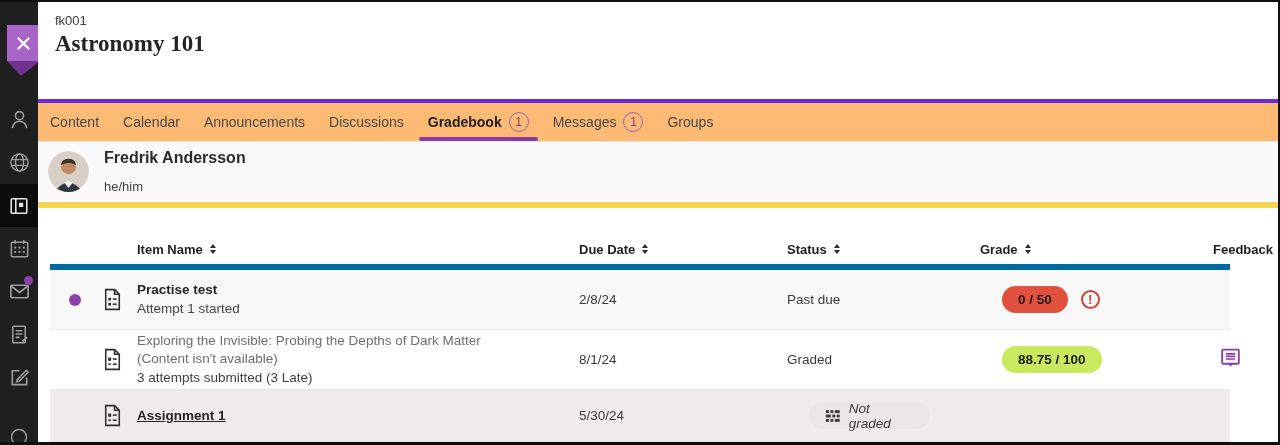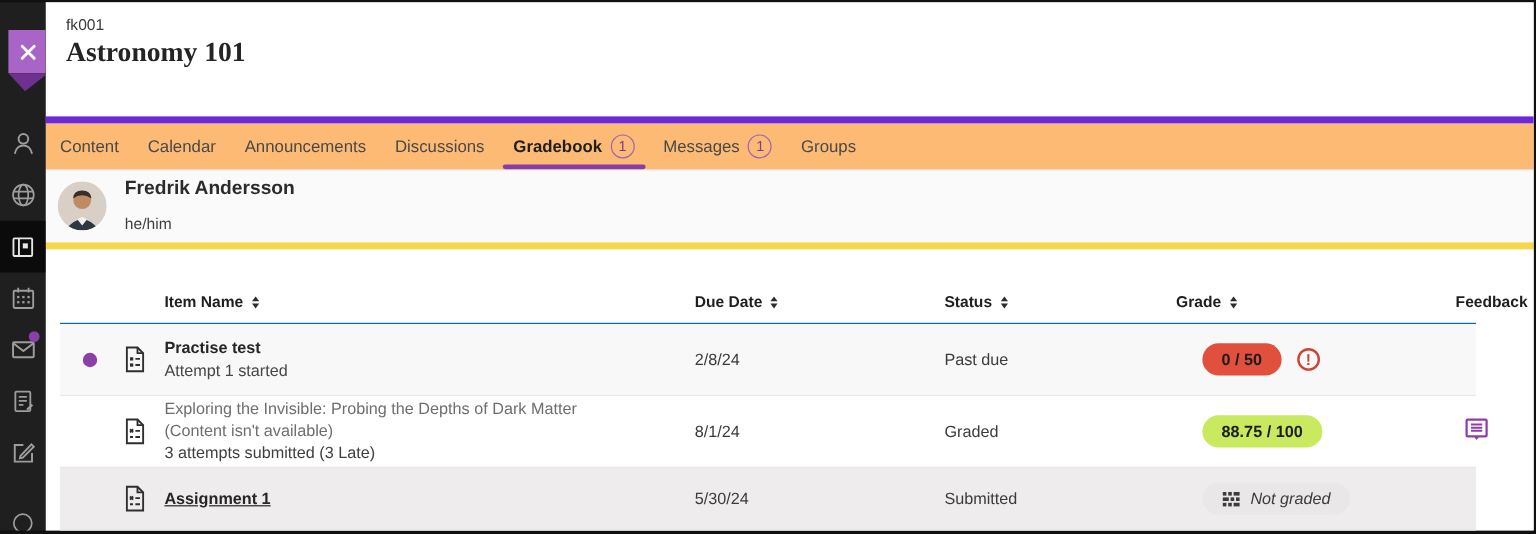--- a/index.html
+++ b/index.html
@@ -16,21 +16,21 @@
   .side-item { height:43px; display:flex; align-items:center; justify-content:center; position:relative; }
   .side-item.active { background:#0b0b0b; }
   .side-item svg { stroke:#9d9d9d; }
   .side-item.active svg { stroke:#e6e6e6; }
   .notif-dot { position:absolute; top:6px; right:5px; width:9px; height:9px; border-radius:50%; background:#8b3fa8; }
   .side-bottom { position:absolute; bottom:-9px; left:9px; }
 
   
   .main { flex:1; background:#ffffff; display:flex; flex-direction:column; min-width:0; }
 
-  .course-header { height:110px; padding:11px 0 0 17px; border-bottom:6px solid #6d28d9; background:#fff; }
+  .course-header { height:110px; padding:11px 0 0 17px; border-bottom:4px solid #6d28d9; background:#fff; }
   .course-code { font-size:13px; color:#3a3a3a; }
   .course-title { font-family:"Liberation Serif", serif; font-size:23px; font-weight:600; color:#242424; margin-top:3px; }
 
   .tabbar { height:43px; display:flex; align-items:stretch; padding-left:0; border-bottom:1px solid #e7e4e4; background:#fdba74; }
   .tab { position:relative; display:flex; align-items:center; padding:0 12px; font-size:14px; color:#484848; cursor:pointer; }
   .tab.active { font-weight:700; color:#1f1f1f; }
   .tab.active::after { content:""; position:absolute; left:3px; right:3px; bottom:0; height:4px; background:#8a3ba5; border-radius:2px; }
   .badge { display:inline-flex; align-items:center; justify-content:center; width:20px; height:20px; margin-left:7px;
            border:1px solid #9c62b5; border-radius:50%; font-size:12px; font-weight:400; color:#7d3a96; }
 
@@ -38,21 +38,21 @@
   .avatar { width:41px; height:41px; border-radius:50%; overflow:hidden; flex:0 0 41px; }
   .user-text { margin-left:15px; }
   .user-name { font-size:16px; font-weight:700; color:#2b2b2b; }
   .user-pronouns { font-size:13px; color:#3f3f3f; margin-top:12px; }
 
   .yellow-bar { height:7px; background:#f6d64b; }
 
   .content { flex:1; background:#fff; padding:26px 0 0 12px; }
   .gtable { width:1180px; }
   .trow { display:grid; grid-template-columns:50px 37px 392px 208px 193px 233px 1fr; align-items:center; }
-  .thead { height:36px; border-bottom:1px solid #0369a1; }
+  .thead { height:36px; border-bottom:6px solid #0369a1; }
   .th { font-size:13px; font-weight:700; color:#1f1f1f; display:flex; align-items:center; cursor:pointer; }
   .pad { padding-left:50px; }
   .sort { display:inline-flex; flex-direction:column; gap:2px; margin-left:7px; }
   .sort::before { content:""; border-left:3.5px solid transparent; border-right:3.5px solid transparent; border-bottom:4.5px solid #2c2c2c; }
   .sort::after  { content:""; border-left:3.5px solid transparent; border-right:3.5px solid transparent; border-top:4.5px solid #2c2c2c; }
 
   .brow { border-bottom:1px solid #e8e6e6; font-size:13.5px; color:#3b3b3b; }
   .brow.r1 { height:60px; background:#f9f8f8; }
   .brow.r2 { height:60px; background:#ffffff; }
   .brow.r3 { height:52px; background:#eeecec; }
@@ -299,21 +299,20 @@
               <path d="M8 10.3 L10.5 12.8 M10.5 10.3 L8 12.8"></path>
                 <path d="M12.3 11.6 H16"></path>
               <path d="M8 16.5 H10.4"></path>
                 <path d="M12.3 16.5 H16"></path>
             </svg>
           </div>
           <div>
             <div class="iname link">Assignment 1</div>
           </div>
           <div class="pad">5/30/24</div>
-          <div class="pad">Submitted</div>
           <div class="grade-cell">
             <span class="pill pill-gray">
               <svg width="16" height="16" viewBox="0 0 16 16" fill="#3c3c3c">
                 <rect x="1" y="2" width="3" height="3"></rect>
                   <rect x="5.5" y="2" width="3" height="3"></rect>
                   <rect x="10" y="2" width="5" height="3"></rect>
                 <rect x="1" y="6.5" width="5" height="3"></rect>
                   <rect x="7.5" y="6.5" width="3" height="3"></rect>
                   <rect x="12" y="6.5" width="3" height="3"></rect>
                 <rect x="1" y="11" width="3" height="3"></rect>

